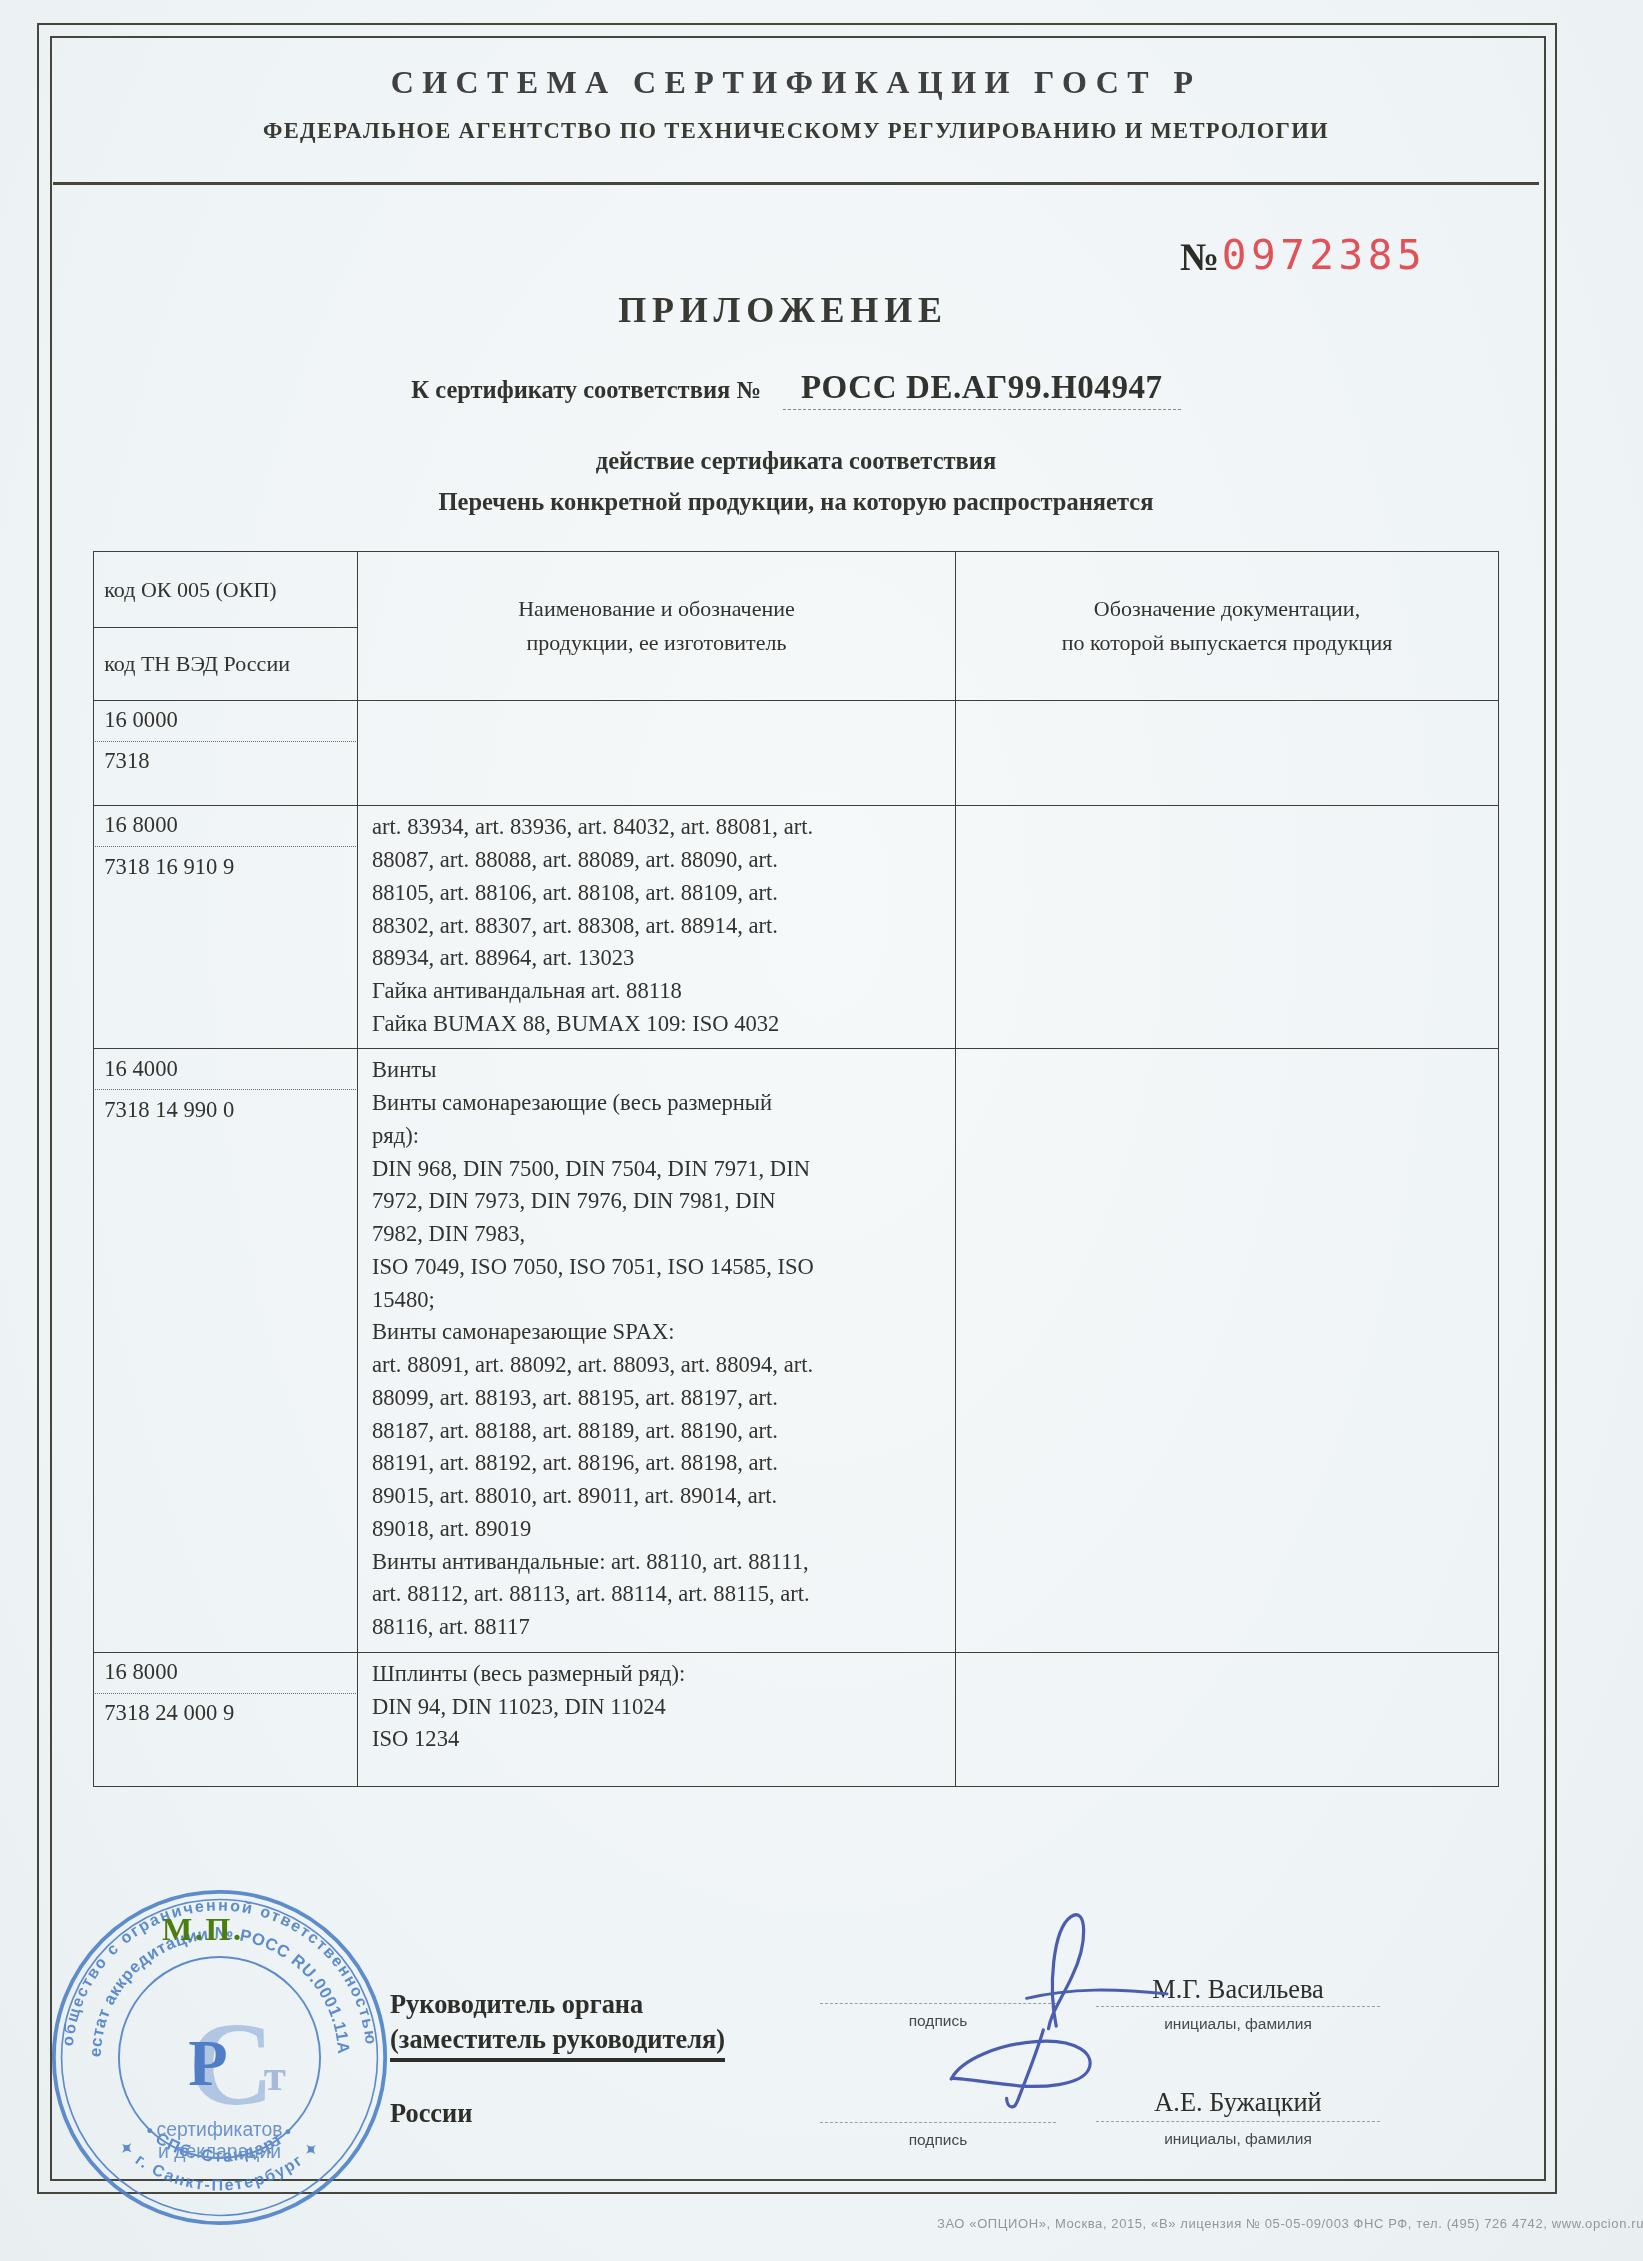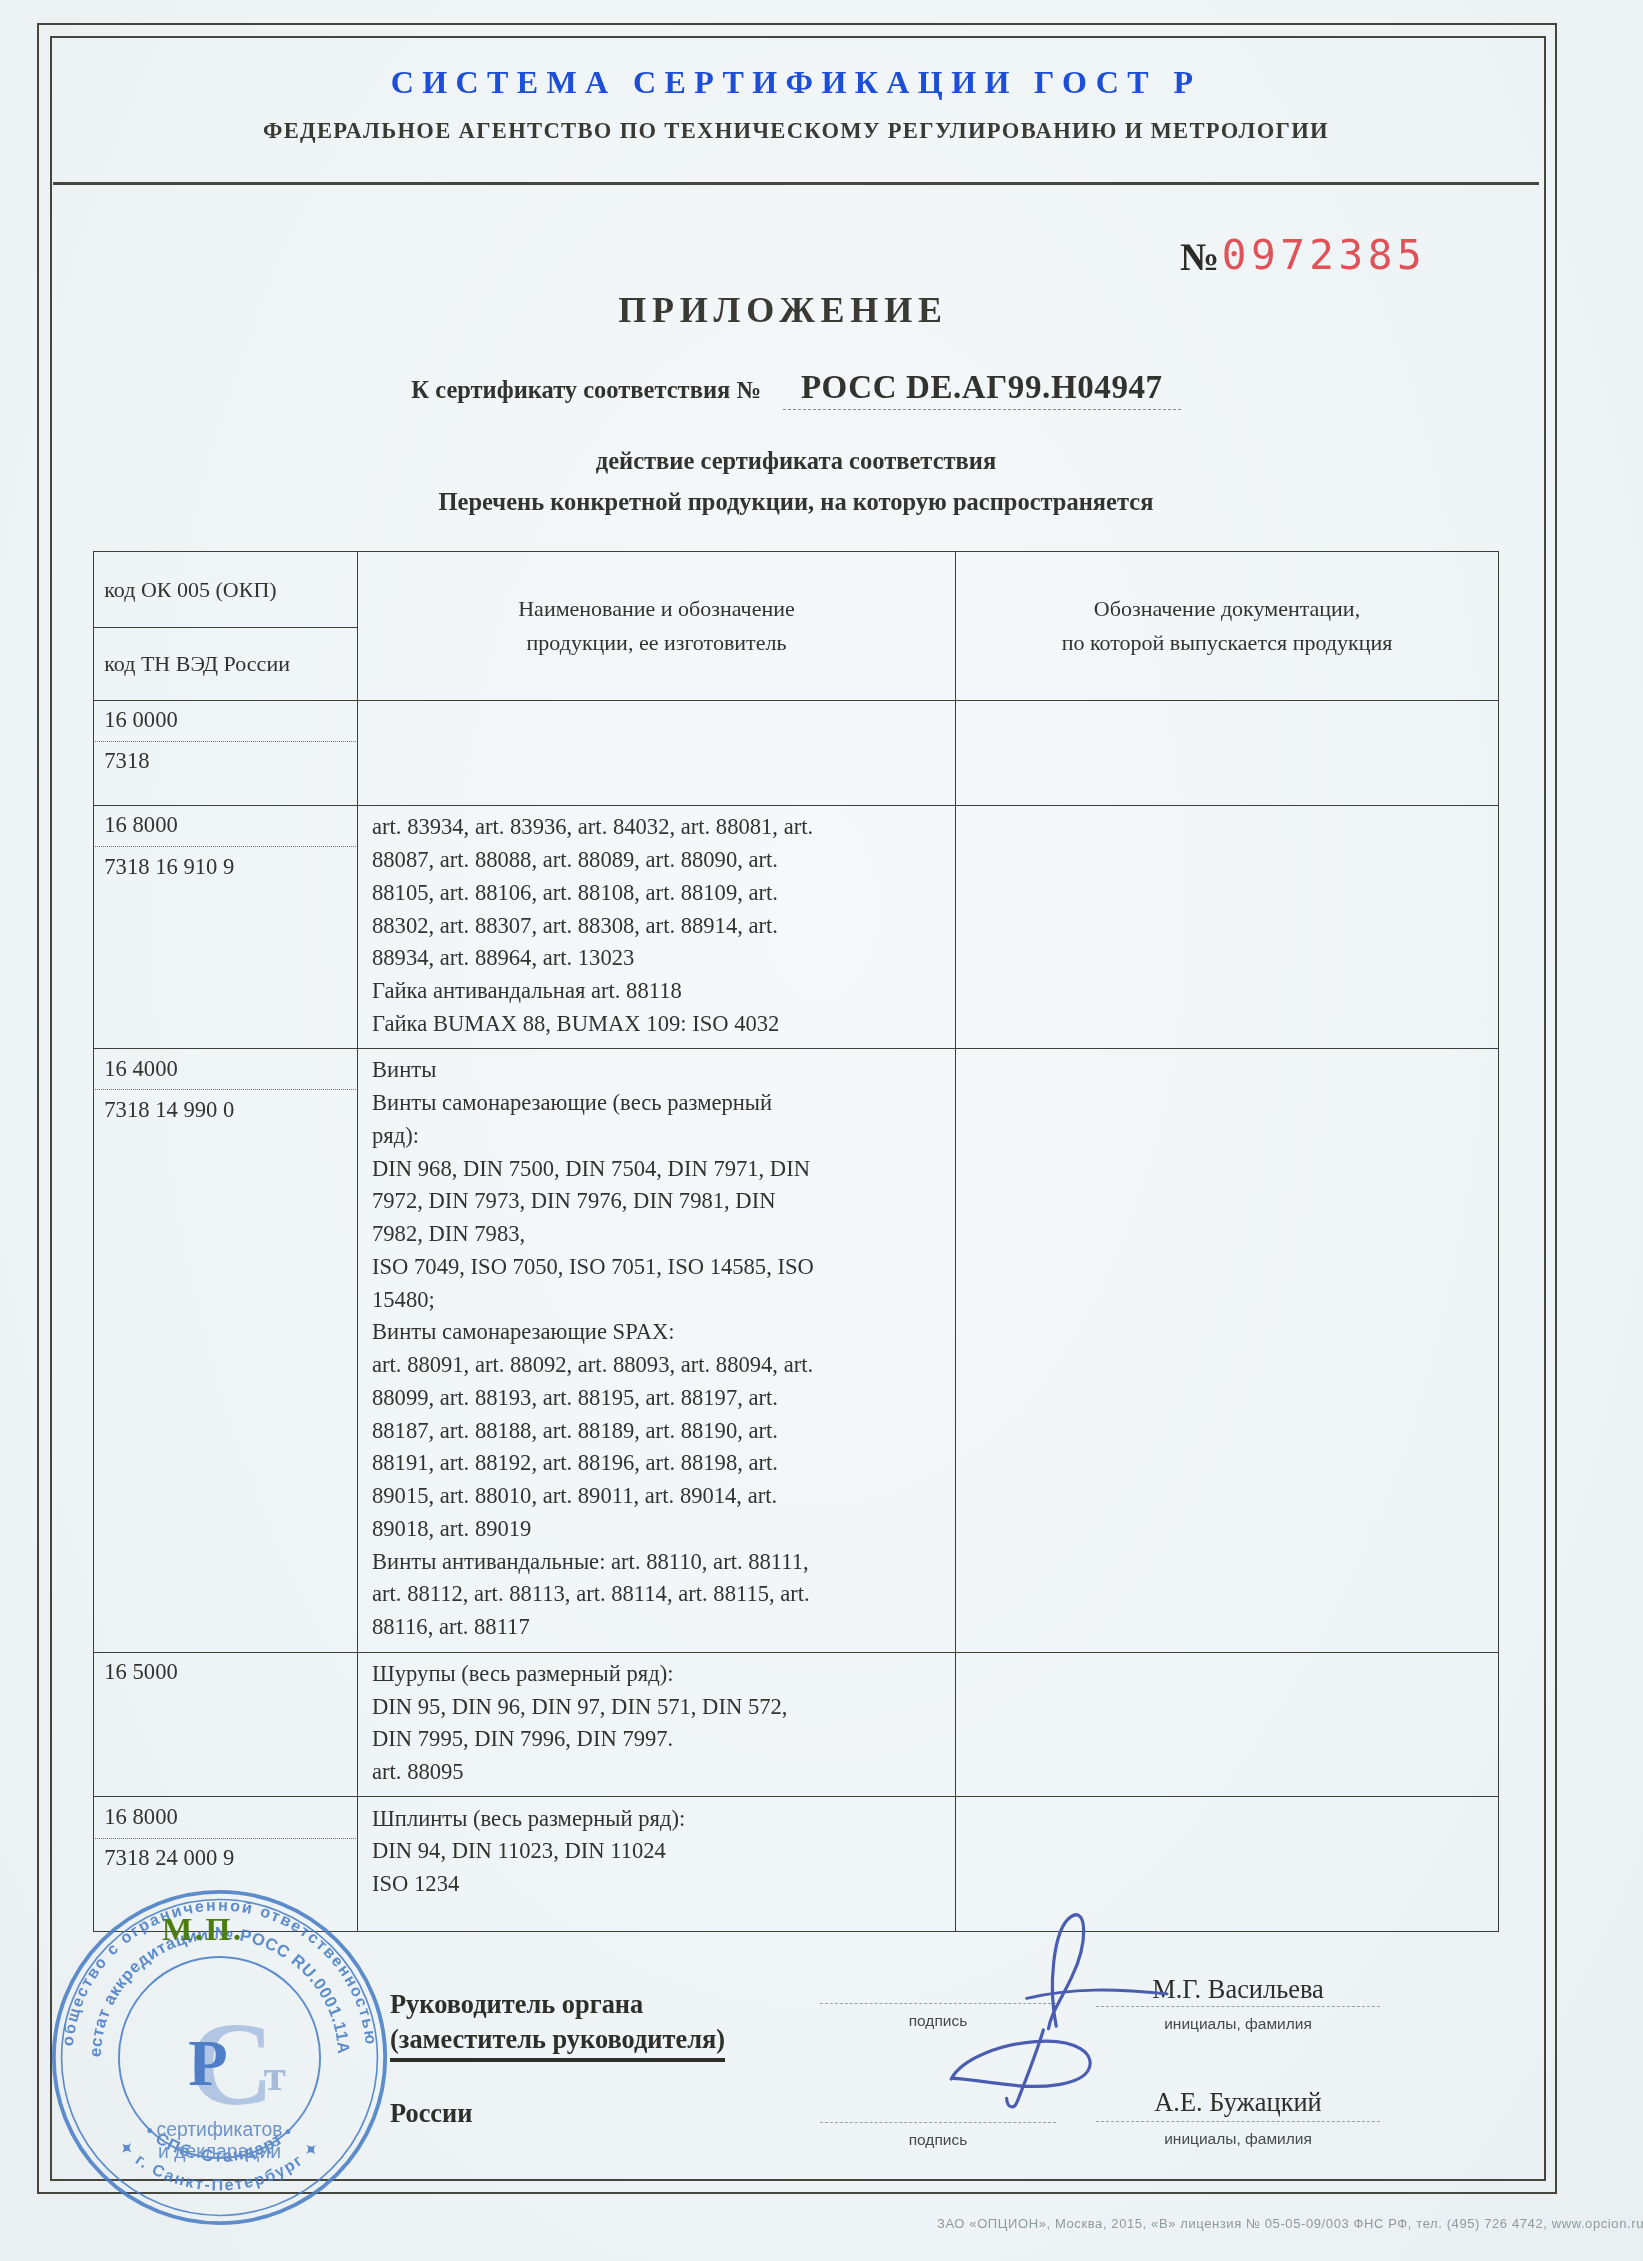--- a/index.html
+++ b/index.html
@@ -8,21 +8,21 @@
     background:#f1f5f6;
     font-family:"Liberation Serif","DejaVu Serif",serif;
     color:#32322e;
   }
   .paper-tint{position:absolute;inset:0;background:radial-gradient(ellipse at 50% 40%, #f6f9fa 0%, #eef3f5 70%, #e9eff1 100%);}
   
   .frame-outer{position:absolute;left:37px;top:22.6px;width:1516px;height:2167px;border:2.6px solid #46463f;}
   .frame-inner{position:absolute;left:50px;top:36px;width:1492px;height:2141px;border:2.6px solid #46463f;}
   
   .masthead{position:absolute;left:53px;top:39px;width:1486px;height:143px;border-bottom:3.2px solid #46463f;text-align:center;}
-  .sys-title{margin-top:24.5px;font-size:32px;font-weight:bold;letter-spacing:8.4px;color:#1d4ed8;}
+  .sys-title{margin-top:24.5px;font-size:32px;font-weight:bold;letter-spacing:8.4px;color:#404040;}
   .agency-title{margin-top:17px;font-size:22.6px;font-weight:bold;letter-spacing:1.3px;color:#3a3a35;}
   
   .form-number{position:absolute;top:231px;left:1180px;white-space:nowrap;}
   .form-number .no-sign{font-size:39px;font-weight:bold;color:#2c2c28;}
   .form-number .digits{font-family:"DejaVu Sans Mono",monospace;font-size:41px;letter-spacing:4.5px;color:#e05158;vertical-align:1.3px;}
   .doc-title{position:absolute;top:289px;left:0;width:1566px;text-align:center;font-size:36px;font-weight:bold;letter-spacing:5.8px;color:#3a3a35;}
   .cert-line{position:absolute;top:369px;left:0;width:1592px;text-align:center;font-size:24.5px;font-weight:bold;}
   .cert-line .cert-no{display:inline-block;margin-left:22px;font-weight:bold;font-size:33px;letter-spacing:0.6px;
     border-bottom:1.9px dashed #8a8a84;padding:0 18px 2.6px 18px;}
   .subtitle{position:absolute;top:440px;left:0;width:1592px;text-align:center;font-size:24.5px;font-weight:bold;line-height:41px;color:#33332f;}
@@ -141,30 +141,20 @@
 88187, art. 88188, art. 88189, art. 88190, art.
 88191, art. 88192, art. 88196, art.  88198, art.
 89015, art.  88010, art.  89011, art. 89014, art.
 89018, art. 89019
 Винты антивандальные: art. 88110, art. 88111,
 art. 88112, art. 88113, art. 88114, art. 88115, art.
 88116, art. 88117</td>
     <td></td>
   </tr>
   <tr>
-    <td class="code-cell">
-      <div>16 5000</div>
-    </td>
-    <td class="prod-cell">Шурупы (весь размерный ряд):
-DIN 95, DIN 96, DIN 97, DIN 571, DIN 572,
-DIN 7995, DIN 7996, DIN 7997.
-art. 88095</td>
-    <td></td>
-  </tr>
-  <tr>
     <td class="code-cell" style="height:119px">
       <div>16 8000</div>
       <div class="code-sep"></div>
       <div>7318 24 000 9</div>
     </td>
     <td class="prod-cell">Шплинты (весь размерный ряд):
 DIN 94, DIN 11023, DIN 11024
 ISO 1234</td>
     <td></td>
   </tr>

